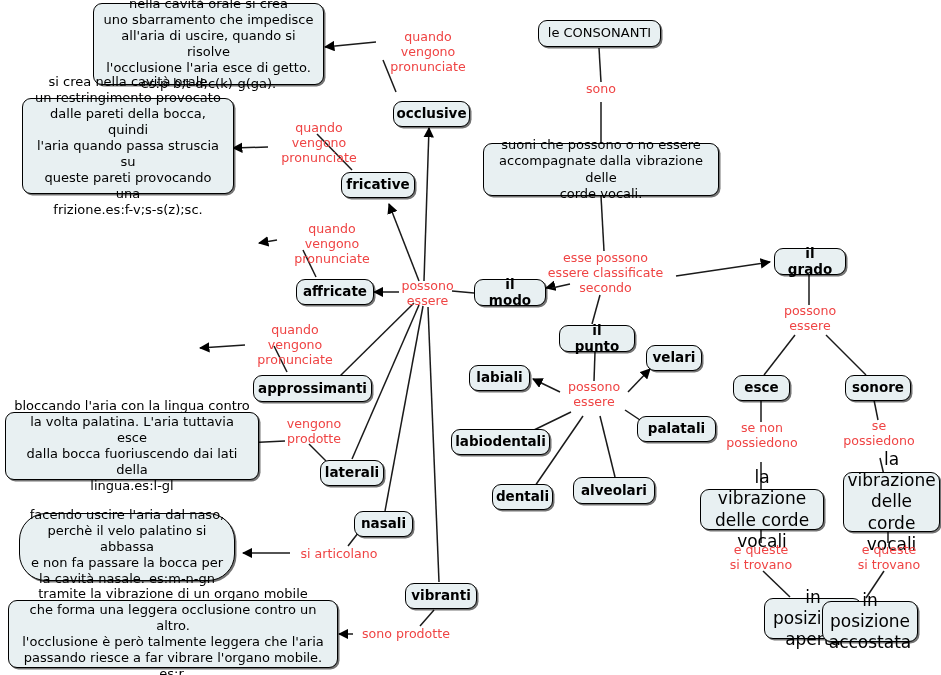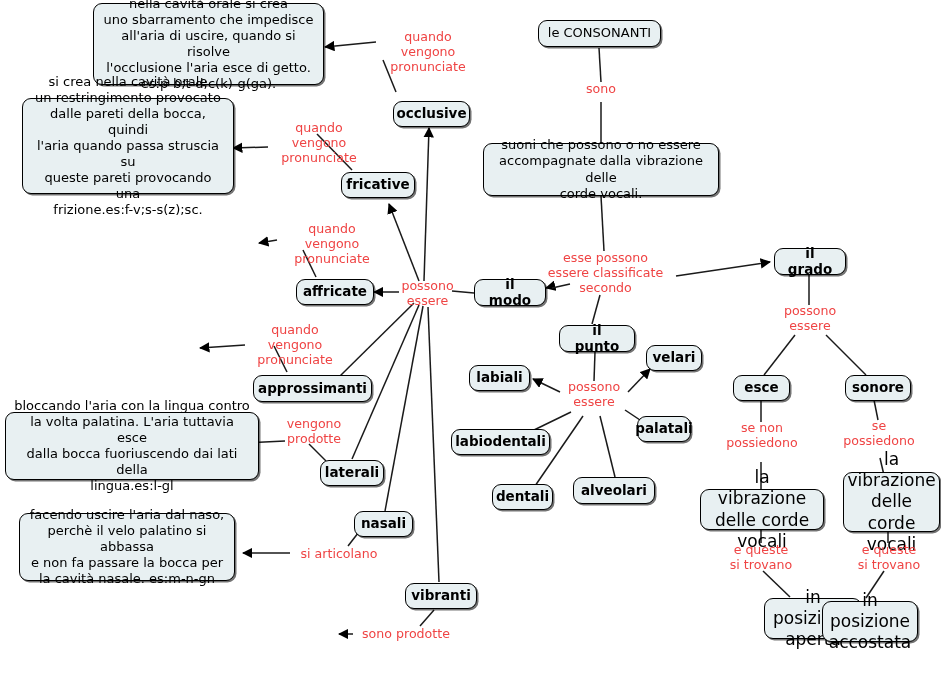--- a/index.html
+++ b/index.html
@@ -194,35 +194,39 @@
   <div class="elabel" style="left:243px;top:323px;width:104px;">quando vengono
 pronunciate</div>
 
   <div class="node plain" style="left:5px;top:412px;width:254px;height:68px;">bloccando l'aria con la lingua contro
 la volta palatina. L'aria tuttavia esce
 dalla bocca fuoriuscendo dai lati della
 lingua.es:l-gl</div>
   <div class="elabel" style="left:284px;top:417px;width:60px;">vengono
 prodotte</div>
 
-  <div class="node plain" style="left:19px;top:513px;width:216px;height:68px;">facendo uscire l'aria dal naso,
+  <div class="node plain" style="left:19px;top:513px;width:216px;height:68px;border-radius:27px;">facendo uscire l'aria dal naso,
 perchè il velo palatino si abbassa
 e non fa passare la bocca per
 la cavità nasale. es:m-n-gn</div>
   <div class="elabel" style="left:299px;top:547px;width:80px;">si articolano</div>
 
+  <div class="node plain" style="left:8px;top:600px;width:330px;height:68px;">tramite la vibrazione di un organo mobile
+che forma una leggera occlusione contro un altro.
+l'occlusione è però talmente leggera che l'aria
+passando riesce a far vibrare l'organo mobile. es:r.</div>
   <div class="elabel" style="left:360px;top:627px;width:92px;">sono prodotte</div>
 
   <div class="elabel" style="left:563px;top:380px;width:62px;">possono
 essere</div>
 
   <div class="node concept" style="left:469px;top:365px;width:61px;height:26px;">labiali</div>
   <div class="node concept" style="left:646px;top:345px;width:56px;height:26px;">velari</div>
   <div class="node concept" style="left:451px;top:429px;width:99px;height:26px;">labiodentali</div>
-  <div class="node concept" style="left:637px;top:416px;width:54px;height:26px;">palatali</div>
+  <div class="node concept" style="left:637px;top:416px;width:79px;height:26px;">palatali</div>
   <div class="node concept" style="left:492px;top:484px;width:61px;height:26px;">dentali</div>
   <div class="node concept" style="left:573px;top:477px;width:82px;height:27px;">alveolari</div>
 
   <div class="elabel" style="left:780px;top:304px;width:60px;">possono
 essere</div>
 
   <div class="node concept" style="left:733px;top:375px;width:57px;height:26px;">esce</div>
   <div class="node concept" style="left:845px;top:375px;width:66px;height:26px;">sonore</div>
 
   <div class="elabel" style="left:718px;top:421px;width:88px;">se non

